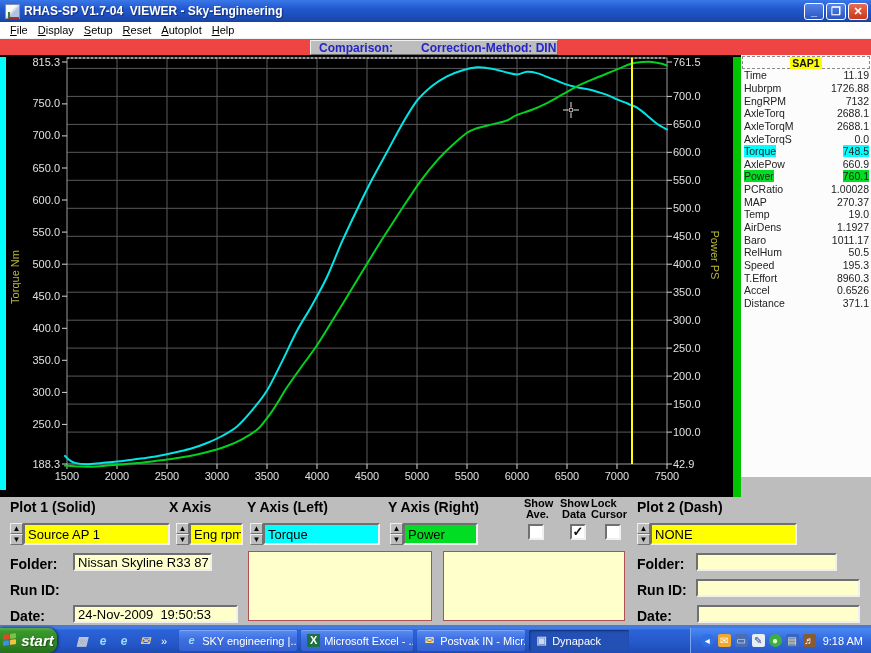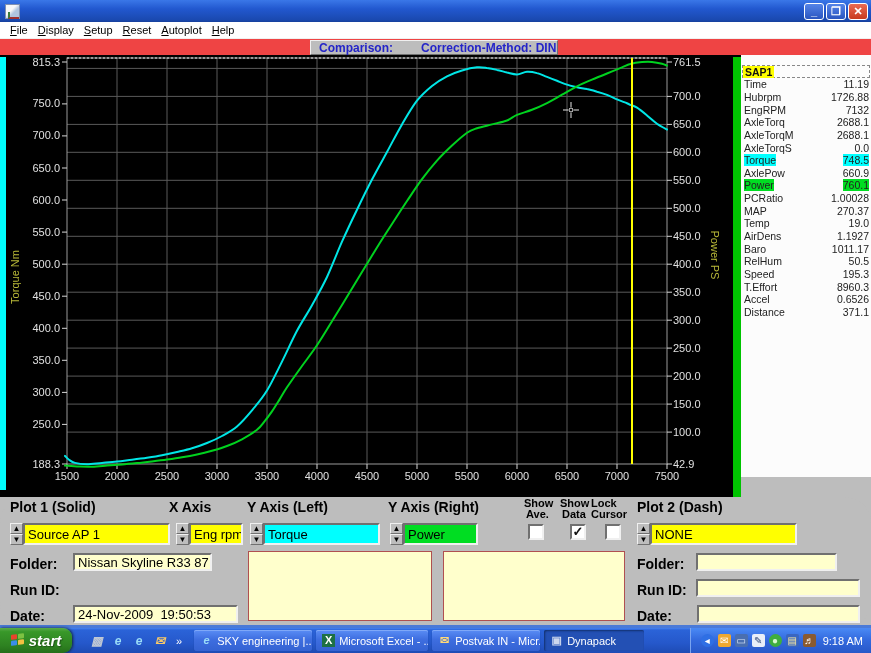--- a/index.html
+++ b/index.html
@@ -30,21 +30,21 @@
   display:flex; align-items:center; font-size:12px; font-weight:bold; color:#2424c8; }
 .comp-label { margin-left:8px; }
 .corr-label { margin-left:28px; }
 
 
 .main { position:absolute; left:0; top:55px; width:871px; height:442px; background:#000; }
 .cyanbar { position:absolute; left:0; top:2px; width:6px; height:433px; background:#00ffff; }
 .greenbar { position:absolute; left:733px; top:2px; width:8px; height:440px; background:#00c400; }
 svg.chart { position:absolute; left:0; top:0; }
 .datapanel { position:absolute; left:741px; top:0; width:130px; height:422px; background:#fcfcfc; font-size:10.5px; color:#222; }
-.dp-head { height:13px; margin:10px 1px 0 1px; border:1px dashed #888; display:flex; justify-content:flex-start; align-items:center; }
+.dp-head { height:13px; margin:1px 1px 0 1px; border:1px dashed #888; display:flex; justify-content:center; align-items:center; }
 .dp-head span { background:#ffff00; padding:0 2px; font-weight:bold; color:#111; }
 .dp-row { height:12.65px; display:flex; justify-content:space-between; align-items:center; padding:0 2px 0 3px; }
 .dp-row .hl-cyan { background:#00ffff; }
 .dp-row .hl-green { background:#00dd22; }
 .dp-val { text-align:left; }
 .panel-under { position:absolute; left:741px; top:422px; width:130px; height:20px; background:#bdbdbd; }
 
 
 .controls { position:absolute; left:0; top:497px; width:871px; height:131px; background:#bdbdbd; font-size:13px; color:#000;border-radius:26px; }
 .hdr { position:absolute; font-weight:bold; font-size:14px; }
@@ -54,21 +54,21 @@
 .field { position:absolute; height:22px; border:2px solid; border-color:#707070 #f0f0f0 #f0f0f0 #707070; font-size:13px; padding:2px 0 0 3px; color:#000; white-space:pre; overflow:hidden; }
 .checkbox { position:absolute; width:16px; height:16px; background:#fff; border:2px solid; border-color:#707070 #f0f0f0 #f0f0f0 #707070; font-size:13px; line-height:12px; text-align:center; font-weight:bold; color:#111; }
 .metalabel { position:absolute; font-weight:bold; font-size:14px; }
 .metafield { position:absolute; height:18px; background:#ffffcc; border:2px solid; border-color:#707070 #f0f0f0 #f0f0f0 #707070; font-size:13px; padding:0 0 0 3px; color:#000; white-space:pre; }
 .redbox { position:absolute; width:184px; height:70px; background:#ffffcc; border:1px solid #b05050; }
 .bottom-edge { position:absolute; left:0; top:625px; width:871px; height:3px; background:#4a7ad8; }
 
 
 .taskbar { position:absolute; left:0; top:628px; width:871px; height:25px;
   background:linear-gradient(180deg,#4584f2 0%,#2b63d8 8%,#2558cb 60%,#1e4bb4 100%); display:flex; align-items:center; }
-.startbtn { width:72px; height:25px; border-radius:0 9px 9px 0;
+.startbtn { width:57px; height:25px; border-radius:0 9px 9px 0;
   background:linear-gradient(180deg,#5aaa48 0%,#389829 15%,#2e8221 70%,#256e1a 100%);
   display:flex; align-items:center; justify-content:center; gap:4px;
   color:#fff; font-weight:bold; font-style:italic; font-size:15px; text-shadow:1px 1px 1px #1e5517; box-shadow:1px 0 3px #123; }
 .winflag { width:14px; height:13px; display:grid; grid-template-columns:6px 6px; grid-template-rows:5px 5px; gap:1px; transform:skewY(-8deg); }
 .winflag span { border-radius:1px; }
 .ql { display:flex; align-items:center; gap:7px; padding:0 8px 0 18px; }
 .ql-icon { width:14px; height:14px; font-size:12px; line-height:14px; text-align:center; }
 .chev { color:#fff; font-size:11px; margin-left:2px; }
 .taskbtn { height:21px; margin-left:4px; border-radius:2px; display:flex; align-items:center; gap:4px; padding:0 6px;
   background:linear-gradient(180deg,#5a8df5,#3e6ee0 45%,#3462d2); box-shadow:inset 0 1px 0 #7fa8f8, 0 1px 1px #1a3c90;
@@ -79,20 +79,21 @@
   background:linear-gradient(180deg,#4a8af5 0%,#3268dd 50%,#2858c8 100%); border-left:1px solid #7aa4f0; }
 .tray-icon { width:13px; height:13px; font-size:10px; line-height:13px; text-align:center; }
 .clock { color:#fff; font-size:11px; margin-left:3px; }
 </style>
 </head>
 <body>
 
 <div class="screen">
   <div class="titlebar">
     <div class="app-icon"></div>
+    <span class="titletext">RHAS-SP V1.7-04  VIEWER - Sky-Engineering</span>
     <div class="winbtns">
       <div class="winbtn">_</div>
       <div class="winbtn">❐</div>
       <div class="winbtn close">✕</div>
     </div>
   </div>
 
   <div class="menubar" id="menubar">
       <div class="menu-item"><u>F</u>ile</div>
       <div class="menu-item"><u>D</u>isplay</div>

